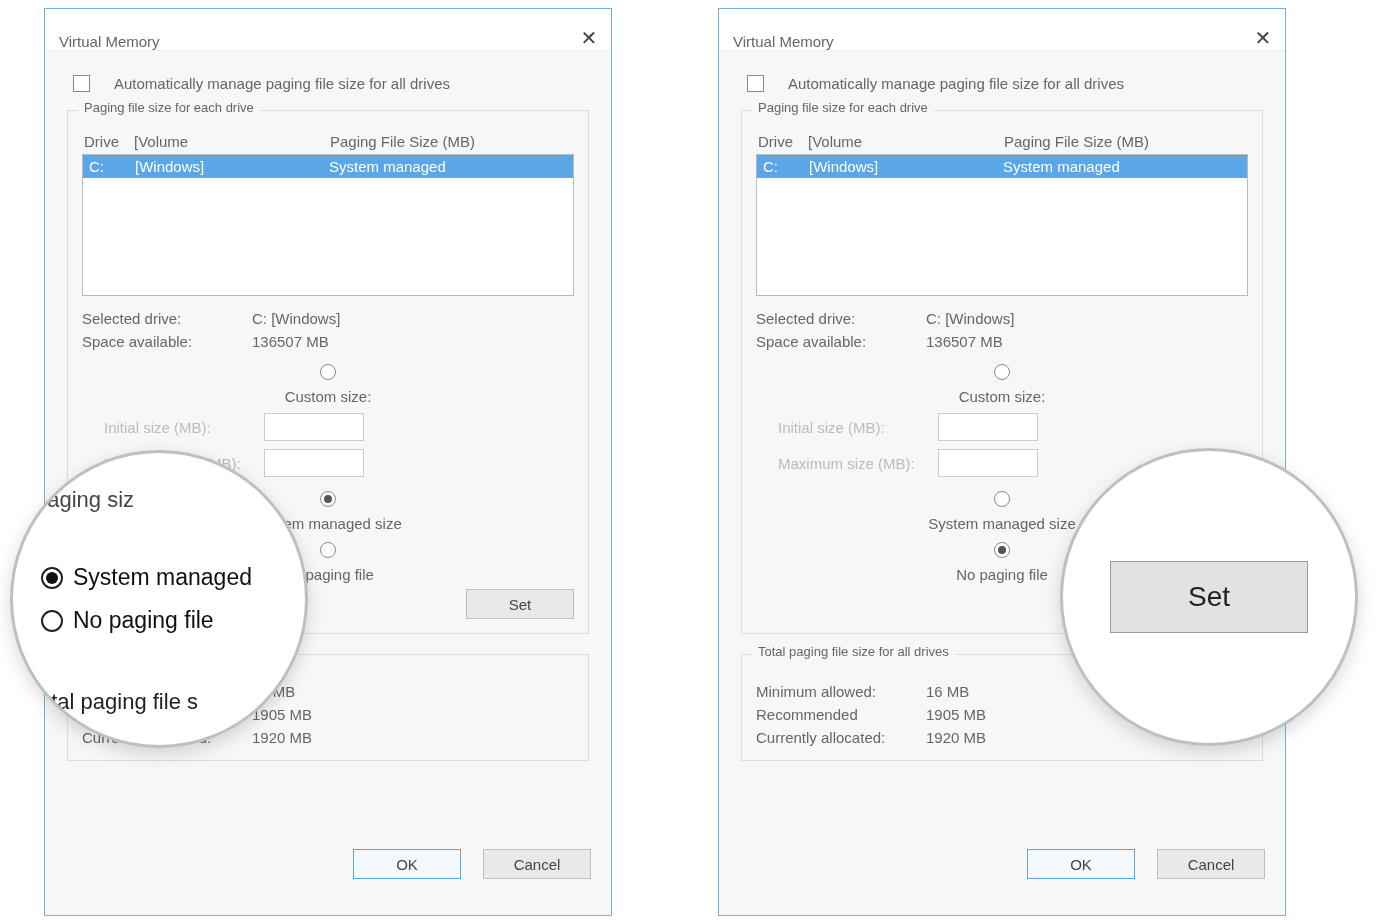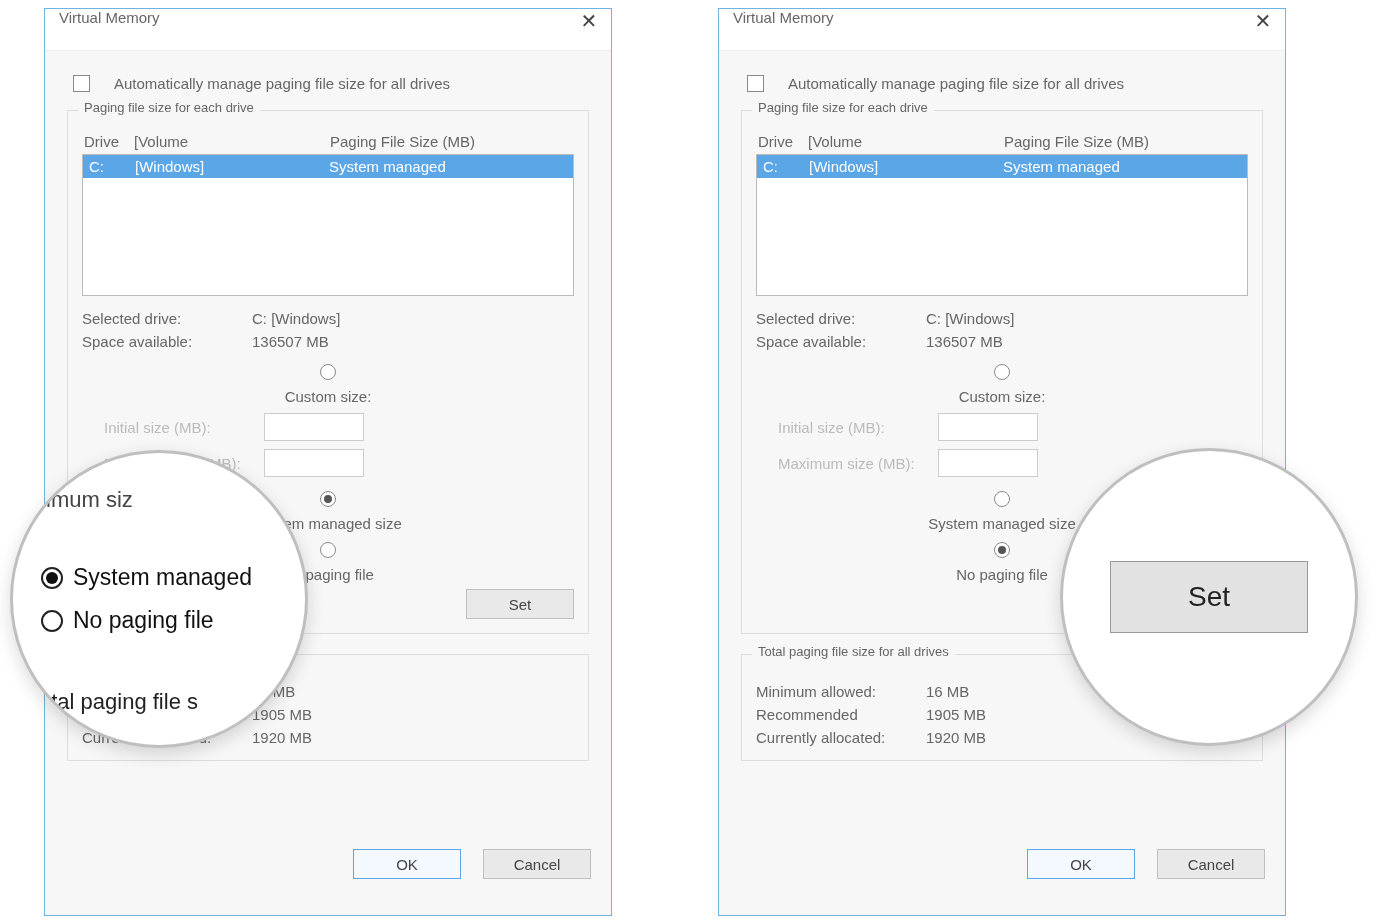--- a/index.html
+++ b/index.html
@@ -20,21 +20,21 @@
     background: #f7f7f7;
     top: 8px;
   }
   .dialog.left { left: 44px; }
   .dialog.right { left: 718px; }
   .titlebar {
     height: 42px;
     background: #fff;
     border-bottom: 1px solid #eee;
     display: flex;
-    align-items: flex-start;
+    align-items: flex-end;
     padding: 0 8px 0 14px;
     font-size: 15px;
     color: #666;
     justify-content: space-between;
   }
   .close {
     font-size: 20px;
     color: #444;
     width: 28px;
     text-align: center;
@@ -273,21 +273,21 @@
     </div>
   </div>
   <div class="footer">
     <div class="btn primary">OK</div>
     <div class="btn">Cancel</div>
   </div>
 </div>
 
 <div class="mag left-mag">
   <div class="mag-inner">
-    <div class="toprow">ximum siz</div>
+    <div class="toprow">paging siz</div>
     <div class="bigrow">
       <div class="bigradio dot"></div>
       <span>System managed</span>
     </div>
     <div class="bigrow">
       <div class="bigradio"></div>
       <span>No paging file</span>
     </div>
     <div class="botrow">otal paging file s</div>
   </div>

